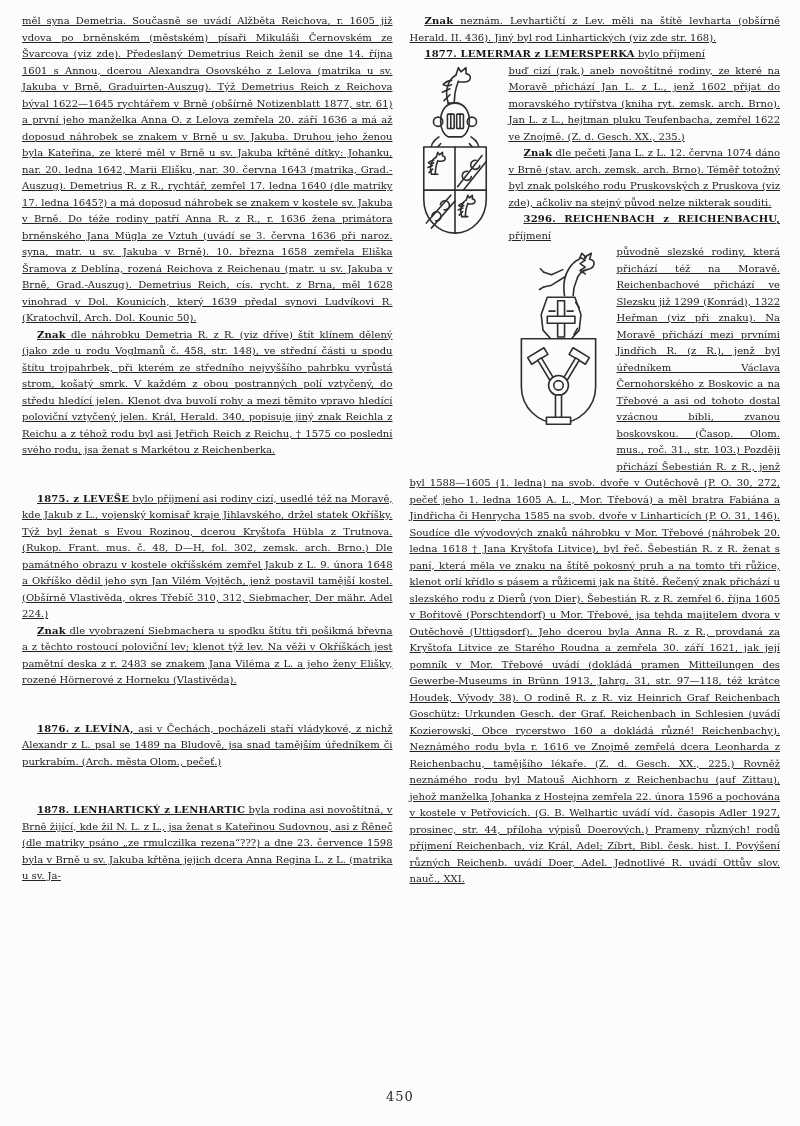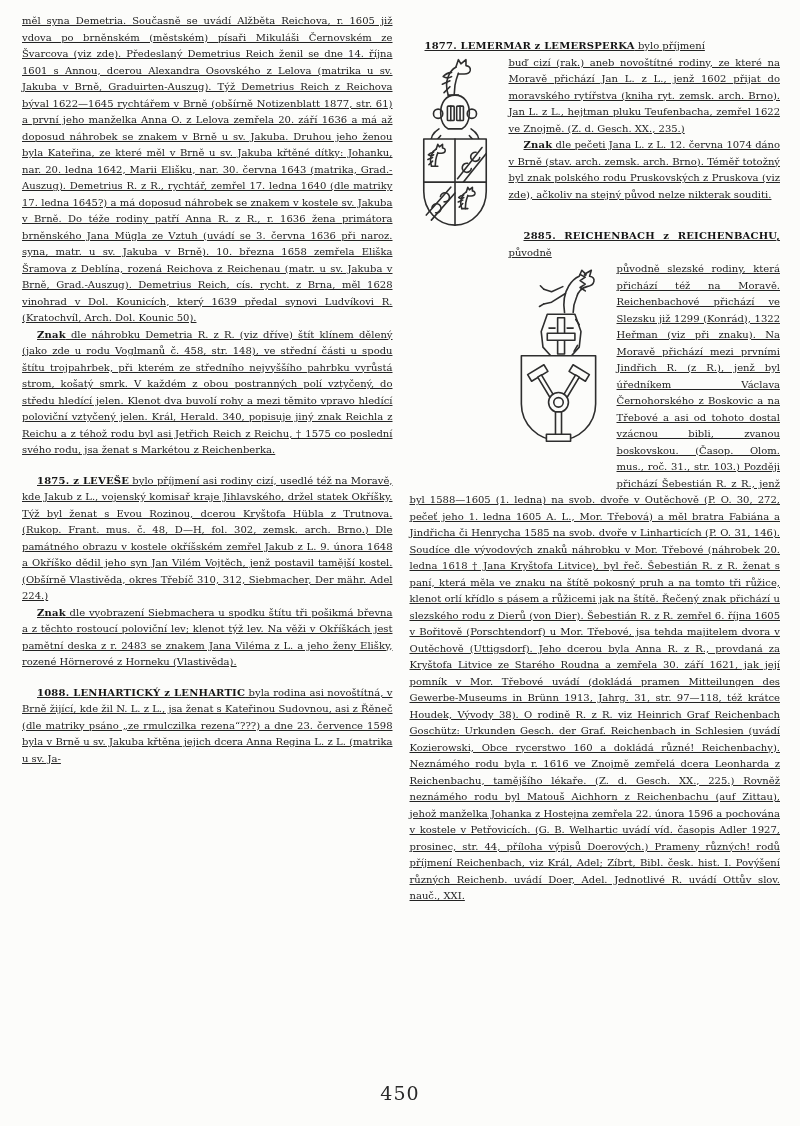--- a/index.html
+++ b/index.html
@@ -10,47 +10,49 @@
   }
   .cols{display:flex;gap:17px;padding:13px 20px 0 22px;}
   .col{width:371px;}
   .col p{
     margin:0;text-indent:15px;text-align:justify;
     font-size:10px;line-height:16.5px;
     -webkit-hyphens:auto;hyphens:auto;text-decoration:underline;
   }
   .col p .b{font-weight:bold;color:#151515;letter-spacing:.2px;}
   .col p.noindent{text-indent:0;}
-  .col p.gap{margin-top:14px;}
-  .entry{margin-top:25px;}
+  .col p.gap{margin-top:32px;}
+  .entry{margin-top:0;}
   .arms{float:left;margin:3px 11px 3px 2px;}
   .arms *{vector-effect:non-scaling-stroke;}
   .lineart{fill:none;stroke:#2e2e2e;stroke-width:1.6;stroke-linecap:round;stroke-linejoin:round;}
   .lineartfill{fill:#fcfcfa;stroke:#2e2e2e;stroke-width:1.6;stroke-linejoin:round;}
   .pagenum{
     position:absolute;left:0;bottom:22px;width:100%;text-align:center;
-    font-size:19px;color:#2a2a2a;letter-spacing:1px;
+    font-size:13px;color:#2a2a2a;letter-spacing:1px;
   }
 </style>
 </head>
 <body>
 
 <div class="page">
   <div class="cols">
 
     <div class="col">
         <p class="noindent"><span>měl syna Demetria. Současně se uvádí Alžběta Reichova, r. 1605 již vdova po brněnském (městském) písaři Mikuláši Černovském ze Švarcova (viz zde). Předeslaný Demetrius Reich ženil se dne 14. října 1601 s Annou, dcerou Alexandra Osovského z Lelova (matrika u sv. Jakuba v Brně, Graduirten-Auszug). Týž Demetrius Reich z Reichova býval 1622—1645 rychtářem v Brně (obšírně Notizenblatt 1877, str. 61) a první jeho manželka Anna O. z Lelova zemřela 20. září 1636 a má až doposud náhrobek se znakem v Brně u sv. Jakuba. Druhou jeho ženou byla Kateřina, ze které měl v Brně u sv. Jakuba křtěné dítky: Johanku, nar. 20. ledna 1642, Marii Elišku, nar. 30. června 1643 (matrika, Grad.-Auszug). Demetrius R. z R., rychtář, zemřel 17. ledna 1640 (dle matriky 17. ledna 1645?) a má doposud náhrobek se znakem v kostele sv. Jakuba v Brně. Do téže rodiny patří Anna R. z R., r. 1636 žena primátora brněnského Jana Mügla ze Vztuh (uvádí se 3. června 1636 při naroz. syna, matr. u sv. Jakuba v Brně). 10. března 1658 zemřela Eliška Šramova z Deblína, rozená Reichova z Reichenau (matr. u sv. Jakuba v Brně, Grad.-Auszug). Demetrius Reich, cís. rycht. z Brna, měl 1628 vinohrad v Dol. Kounicích, který 1639 předal synovi Ludvíkovi R. (Kratochvíl, Arch. Dol. Kounic 50).</span></p>
         <p><span class="b">Znak</span><span> dle náhrobku Demetria R. z R. (viz dříve) štít klínem dělený (jako zde u rodu Voglmanů č. 458, str. 148), ve střední části u spodu štítu trojpahrbek, při kterém ze středního nejvyššího pahrbku vyrůstá strom, košatý smrk. V každém z obou postranných polí vztyčený, do středu hledící jelen. Klenot dva buvolí rohy a mezi těmito vpravo hledící poloviční vztyčený jelen. Král, Herald. 340, popisuje jiný znak Reichla z Reichu a z téhož rodu byl asi Jetřich Reich z Reichu, † 1575 co poslední svého rodu, jsa ženat s Markétou z Reichenberka.</span></p>
         <p class="gap"><span class="b">1875. z LEVEŠE</span><span> bylo příjmení asi rodiny cizí, usedlé též na Moravě, kde Jakub z L., vojenský komisař kraje Jihlavského, držel statek Okříšky. Týž byl ženat s Evou Rozinou, dcerou Kryštofa Hübla z Trutnova. (Rukop. Frant. mus. č. 48, D—H, fol. 302, zemsk. arch. Brno.) Dle památného obrazu v kostele okříšském zemřel Jakub z L. 9. února 1648 a Okříško dědil jeho syn Jan Vilém Vojtěch, jenž postavil tamější kostel. (Obšírně Vlastivěda, okres Třebíč 310, 312, Siebmacher, Der mähr. Adel 224.)</span></p>
         <p><span class="b">Znak</span><span> dle vyobrazení Siebmachera u spodku štítu tři pošikmá břevna a z těchto rostoucí poloviční lev; klenot týž lev. Na věži v Okříškách jest pamětní deska z r. 2483 se znakem Jana Viléma z L. a jeho ženy Elišky, rozené Hörnerové z Horneku (Vlastivěda).</span></p>
-        <p class="gap"><span class="b">1088. LENHARTICKÝ z LENHARTIC</span><span> byla rodina asi novoštítná, v Brně žijící, kde žil N. L. z L., jsa ženat s Kateřinou Sudovnou, asi z Řěneč (dle matriky psáno „ze rmulczilka rezena“???) a dne 23. července 1598 byla v Brně u sv. Jakuba křtěna jejich dcera Anna Regina L. z L. (matrika u sv. Ja-</span></p>
+        <p class="gap"><span class="b">1876. z LEVÍNA,</span><span> asi v Čechách, pocházeli staří vládykové, z nichž Alexandr z L. psal se 1489 na Bludově, jsa snad tamějším úředníkem či purkrabím. (Arch. města Olom., pečeť.)</span></p>
+        <p class="gap"><span class="b">1878. LENHARTICKÝ z LENHARTIC</span><span> byla rodina asi novoštítná, v Brně žijící, kde žil N. L. z L., jsa ženat s Kateřinou Sudovnou, asi z Řěneč (dle matriky psáno „ze rmulczilka rezena“???) a dne 23. července 1598 byla v Brně u sv. Jakuba křtěna jejich dcera Anna Regina L. z L. (matrika u sv. Ja-</span></p>
       </div>
 
     <div class="col">
       <div>
+          <p><span class="b">Znak</span><span> neznám. Levhartičtí z Lev. měli na štítě levharta (obšírně Herald. II. 436). Jiný byl rod Linhartických (viz zde str. 168).</span></p>
         </div>
 
       <div class="entry">
         <div>
             <p><span class="b">1877. LEMERMAR z LEMERSPERKA</span><span> bylo příjmení</span></p>
           </div>
 
         <svg class="arms" width="86" height="206" viewBox="0 0 100 244" xmlns="http://www.w3.org/2000/svg">
           <defs>
             <g id="hound" class="lineart">
@@ -90,21 +92,21 @@
         </svg>
 
         <div>
             <p class="noindent"><span>buď cizí (rak.) aneb novoštítné rodiny, ze které na Moravě přichází Jan L. z L., jenž 1602 přijat do moravského rytířstva (kniha ryt. zemsk. arch. Brno). Jan L. z L., hejtman pluku Teufenbacha, zemřel 1622 ve Znojmě. (Z. d. Gesch. XX., 235.)</span></p>
             <p><span class="b">Znak</span><span> dle pečeti Jana L. z L. 12. června 1074 dáno v Brně (stav. arch. zemsk. arch. Brno). Téměř totožný byl znak polského rodu Pruskovských z Pruskova (viz zde), ačkoliv na stejný původ nelze nikterak souditi.</span></p>
           </div>
       </div>
 
       <div class="entry">
         <div>
-            <p><span class="b">2885. REICHENBACH z REICHENBACHU,</span><span> původně</span></p>
+            <p><span class="b">3296. REICHENBACH z REICHENBACHU,</span><span> příjmení</span></p>
           </div>
 
         <svg class="arms" width="95" height="218" viewBox="0 0 110 252" xmlns="http://www.w3.org/2000/svg">
           <g class="lineart">
             <path d="M62,56 q-3,-18 5,-31 q5,-8 12,-11 l3,-7 4,4 7,-4 -2,7 q6,1 5,6 q-1,5 -8,6 q-9,2 -12,12 q-4,9 -4,18"></path>
             <path d="M80,12 l6,3 -6,4 6,4 -6,4 6,4"></path>
             <path d="M60,26 l-13,6 -9,-3 M63,34 l-16,10 -9,2"></path>
             <path d="M38,29 l-4,-4 M38,46 l-5,3"></path>
             <circle cx="86" cy="12" r="0.9"></circle>
           </g>

